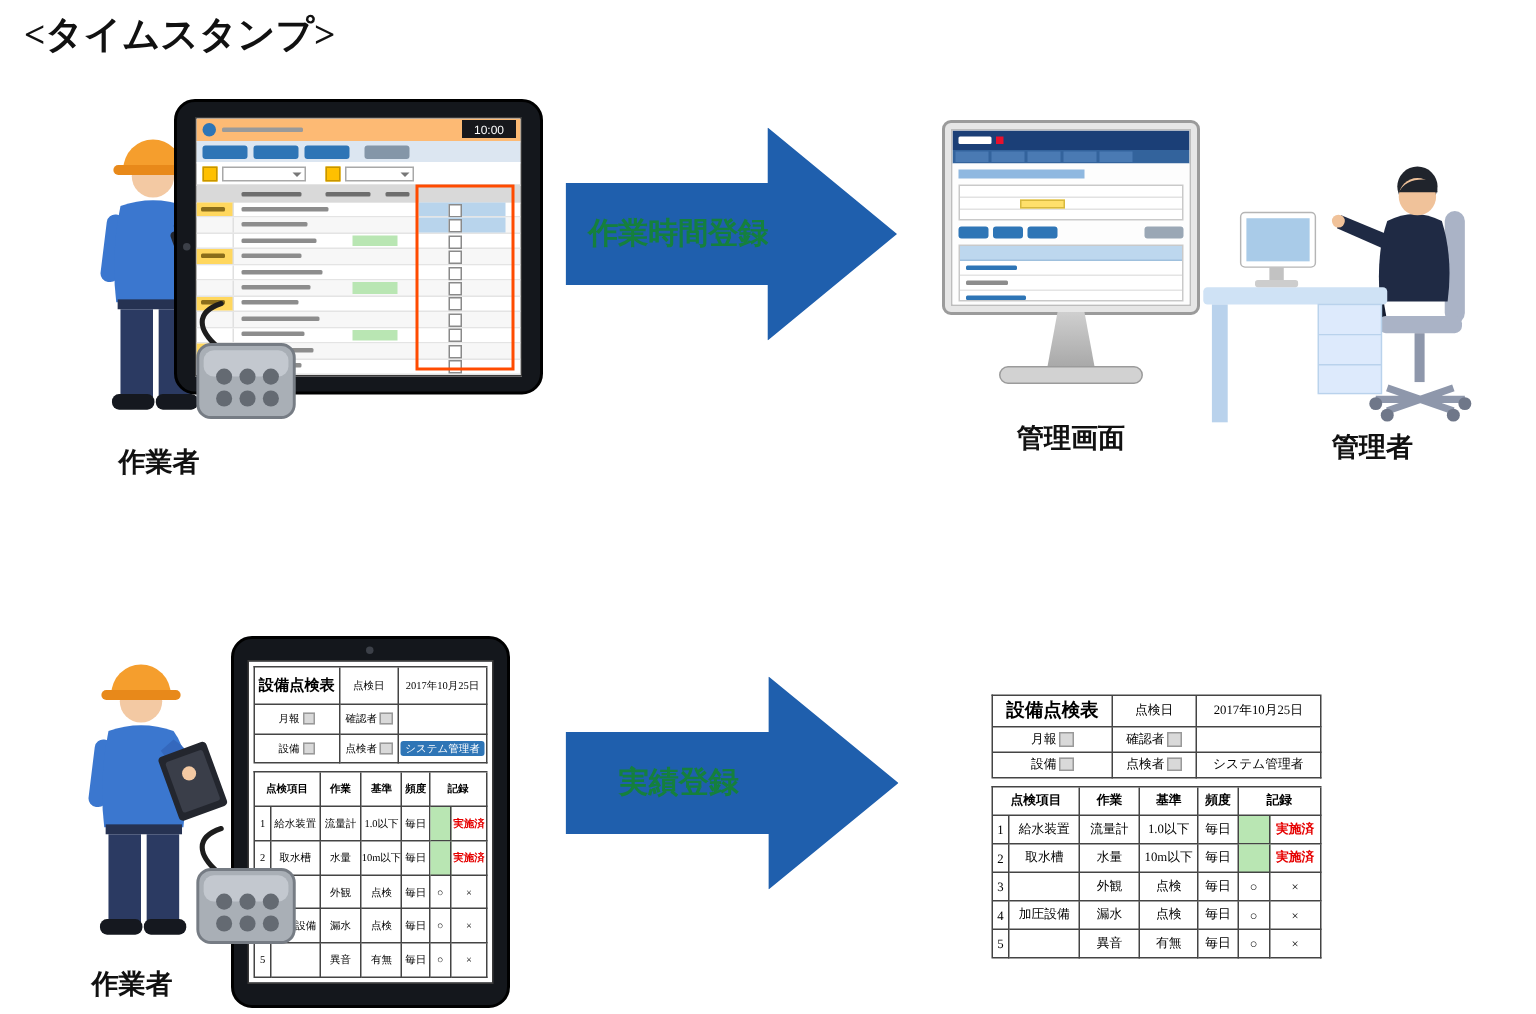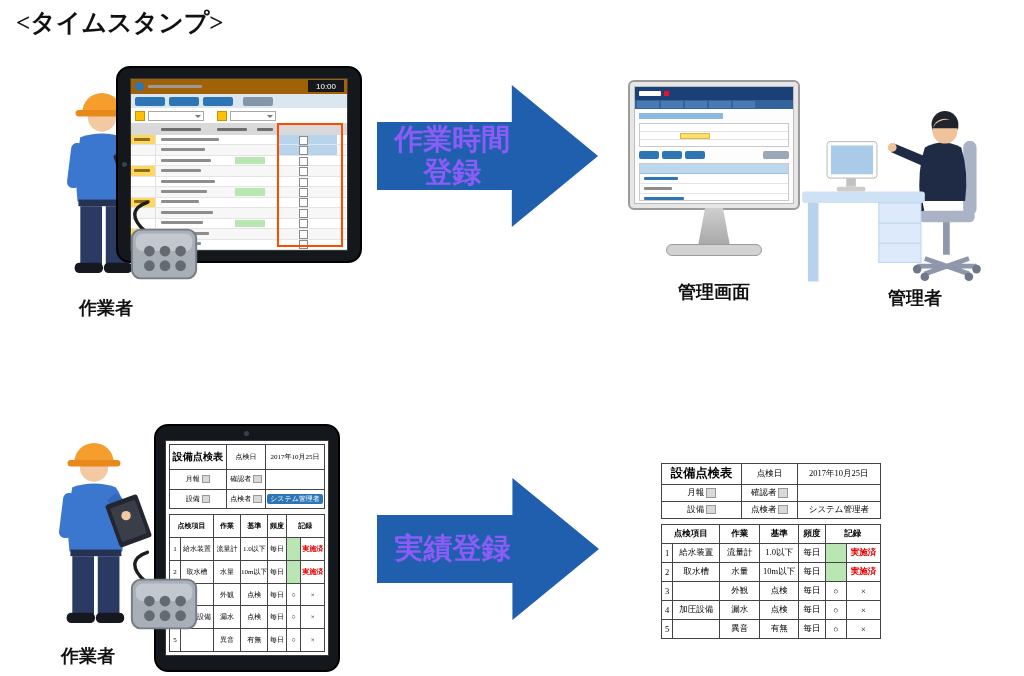--- a/index.html
+++ b/index.html
@@ -5,34 +5,34 @@
   html,body{margin:0;padding:0;background:#fff;}
   .canvas{position:relative;width:1024px;height:676px;background:#fff;overflow:hidden;
           font-family:"Liberation Serif","DejaVu Serif",serif;}
   .sec-title{position:absolute;font-size:25px;font-weight:bold;color:#111;white-space:nowrap;}
   .fig-label{position:absolute;font-size:18px;font-weight:bold;color:#111;text-align:center;}
 
   
   .arrow{position:absolute;}
   .arrow-shape{position:absolute;inset:0;background:var(--arrow-blue,#1f5fad);
     clip-path:polygon(0 26%,61% 26%,61% 0,100% 50%,61% 100%,61% 74%,0 74%);}
-  .arrow-label{position:absolute;left:0;top:0;width:68%;height:100%;display:flex;flex-direction:column;
-    justify-content:center;align-items:center;color:#8b5cf6;font-weight:bold;font-size:29px;line-height:1.15;z-index:2;}
+  .arrow-label{position:absolute;left:0;top:0;width:68%;height:100%;display:flex;flex-direction:row;
+    justify-content:center;align-items:center;color:#15803d;font-weight:bold;font-size:20px;line-height:1.15;z-index:2;}
 
   
   .tablet{position:absolute;background:#14171c;border:2px solid #000;border-radius:14px;box-sizing:border-box;z-index:2;}
   .tablet-l{padding:10px 12px;}
   .tablet-p{padding:14px 9px;}
   .tscreen{position:relative;width:100%;height:100%;background:#fff;border:1px solid #3a3a3a;box-sizing:border-box;overflow:hidden;}
   .cam{position:absolute;width:5px;height:5px;border-radius:50%;background:#3c4048;}
   .cam-left{left:4px;top:50%;margin-top:-3px;}
   .cam-top{top:5px;left:50%;margin-left:-3px;}
 
   
-  .ts-topbar{position:absolute;left:0;top:0;right:0;height:15px;background:#a16207;border-bottom:1px solid #cfcfcf;}
+  .ts-topbar{position:absolute;left:0;top:0;right:0;height:15px;background:#fdba74;border-bottom:1px solid #cfcfcf;}
   .ts-appicon{position:absolute;left:4px;top:3px;width:9px;height:9px;border-radius:50%;background:#2e75b6;}
   .ts-titlebar{position:absolute;left:17px;top:6px;width:54px;height:3px;background:#9a9a9a;border-radius:1px;}
   .ts-clock{position:absolute;right:3px;top:1px;width:36px;height:12px;background:#17181c;color:#fff;
     font-size:8px;display:flex;align-items:center;justify-content:center;font-family:"Liberation Sans",sans-serif;}
   .ts-nav{position:absolute;left:0;top:15px;right:0;height:14px;background:#dce6f1;border-bottom:1px solid #c3cfdd;}
   .ts-btn{position:absolute;top:3px;width:30px;height:9px;background:#2e75b6;border-radius:2px;}
   .ts-btn.gray{background:#8496a8;}
   .ts-filter{position:absolute;left:0;top:29px;right:0;height:15px;background:#fff;border-bottom:1px solid #ddd;}
   .ts-ybox{position:absolute;top:3px;width:10px;height:10px;background:#ffc000;border:1px solid #c69500;box-sizing:border-box;}
   .ts-drop{position:absolute;top:3px;height:10px;background:#fff;border:1px solid #a8a8a8;box-sizing:border-box;}
@@ -422,21 +422,21 @@
         </div>
     </div>
   </div>
 
   <svg class="figure-svg" style="left:126px;top:566px;z-index:4;" width="78" height="76" viewBox="0 0 80 78">
       <use href="#stamp-fig"></use>
     </svg>
 
   <div class="fig-label" style="left:18px;top:644px;width:140px;">作業者</div>
 
-  <div class="arrow" style="left:377px;top:478px;width:222px;height:142px;">
+  <div class="arrow" style="left:377px;top:451px;width:222px;height:142px;">
     <div class="arrow-shape"></div>
     <div class="arrow-label">
       <div>実績登録</div>
     </div>
   </div>
 
   <div class="doc" style="left:658px;top:460px;width:226px;height:182px;">
     <div id="insp-doc" class="insp">
         <div class="insp-head">
           <div class="ih ih-title">設備点検表</div>

